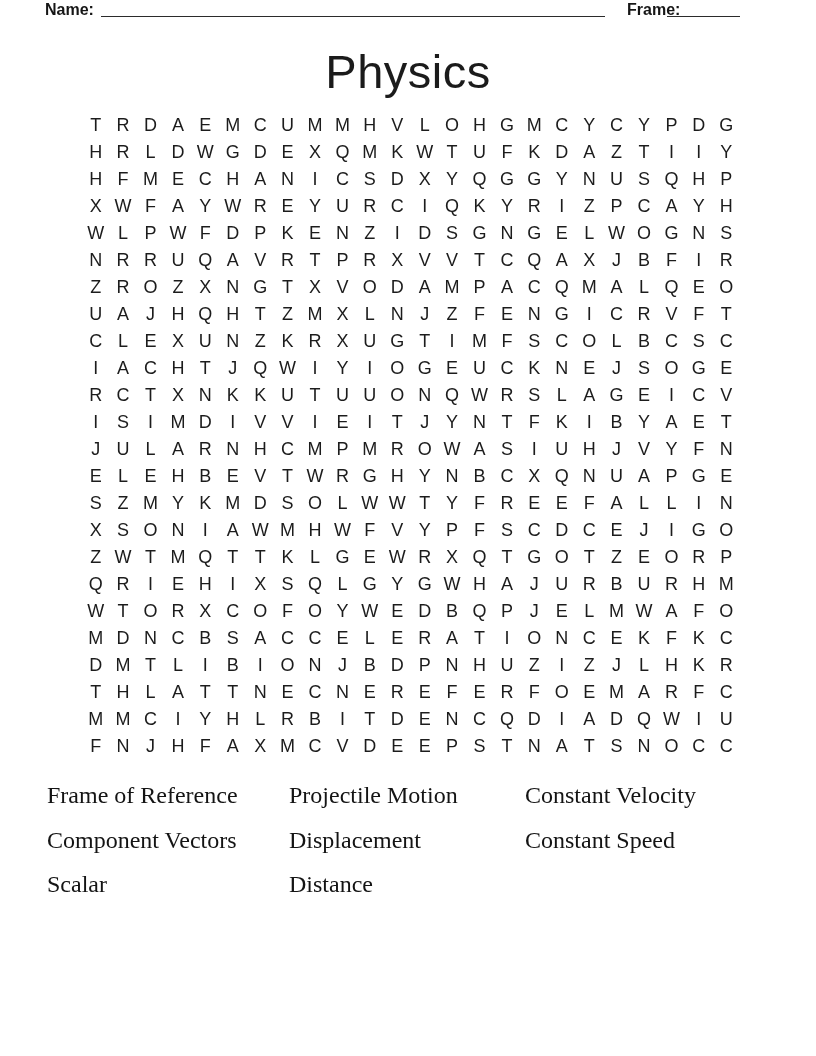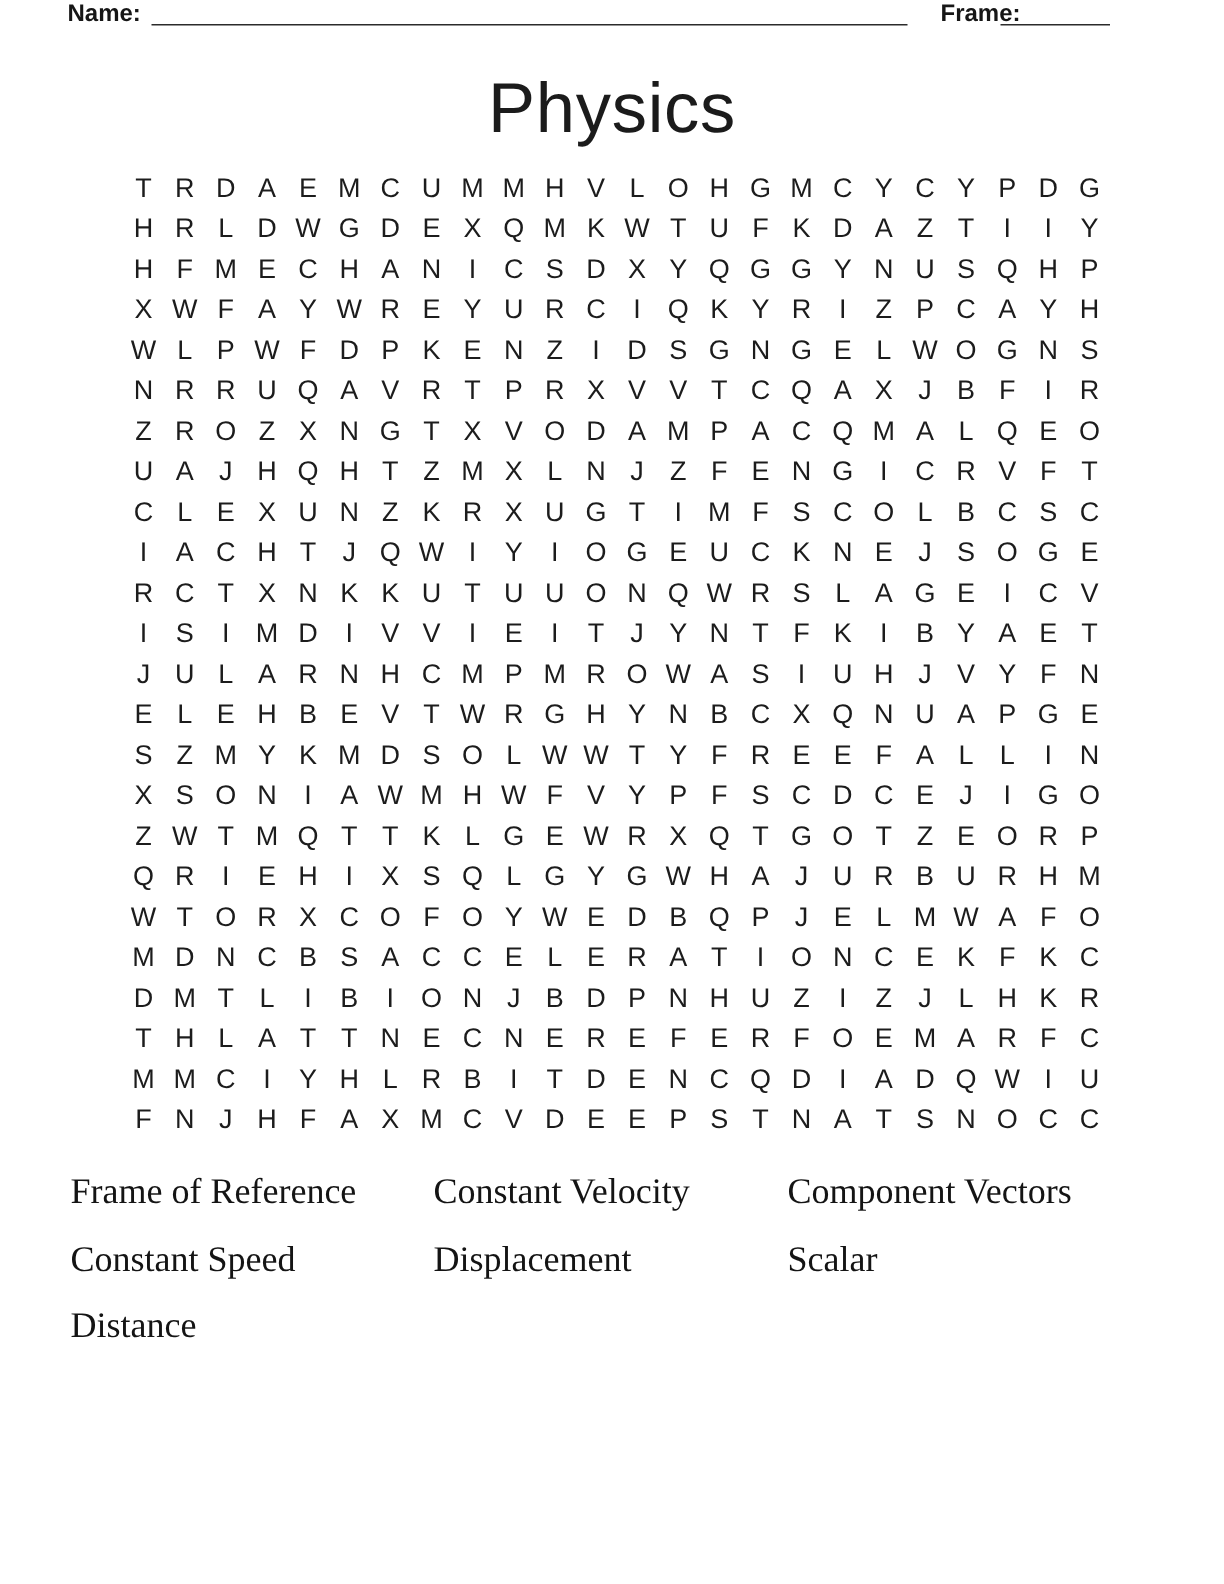--- a/index.html
+++ b/index.html
@@ -668,19 +668,20 @@
     <span class="cell">T</span>
     <span class="cell">S</span>
     <span class="cell">N</span>
     <span class="cell">O</span>
     <span class="cell">C</span>
     <span class="cell">C</span>
   </div>
 
 <div class="words" id="word-list">
     <div class="word">Frame of Reference</div>
+    <div class="word">Projectile Motion</div>
     <div class="word">Constant Velocity</div>
     <div class="word">Component Vectors</div>
+    <div class="word">Displacement</div>
     <div class="word">Constant Speed</div>
-    <div class="word">Displacement</div>
     <div class="word">Scalar</div>
     <div class="word">Distance</div>
   </div>
 
 </body></html>

